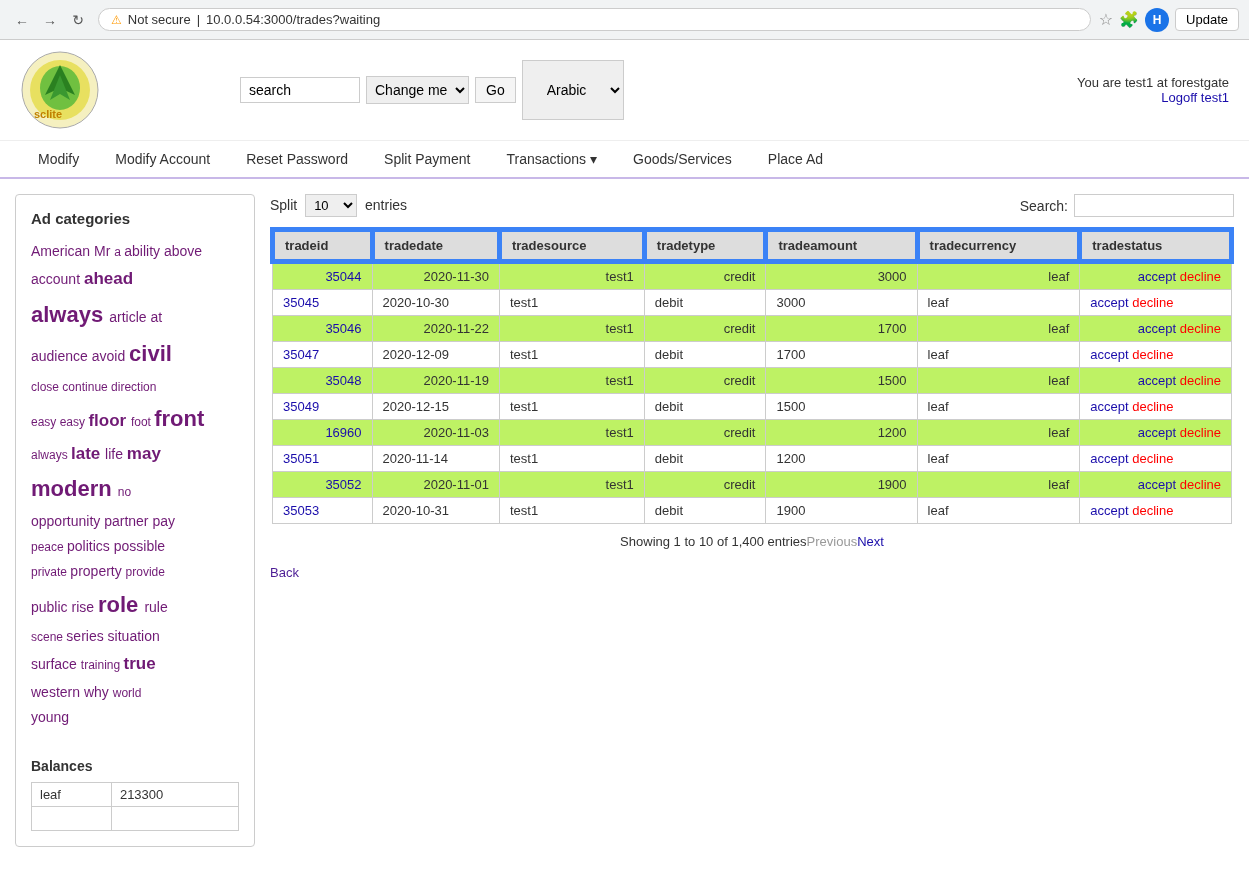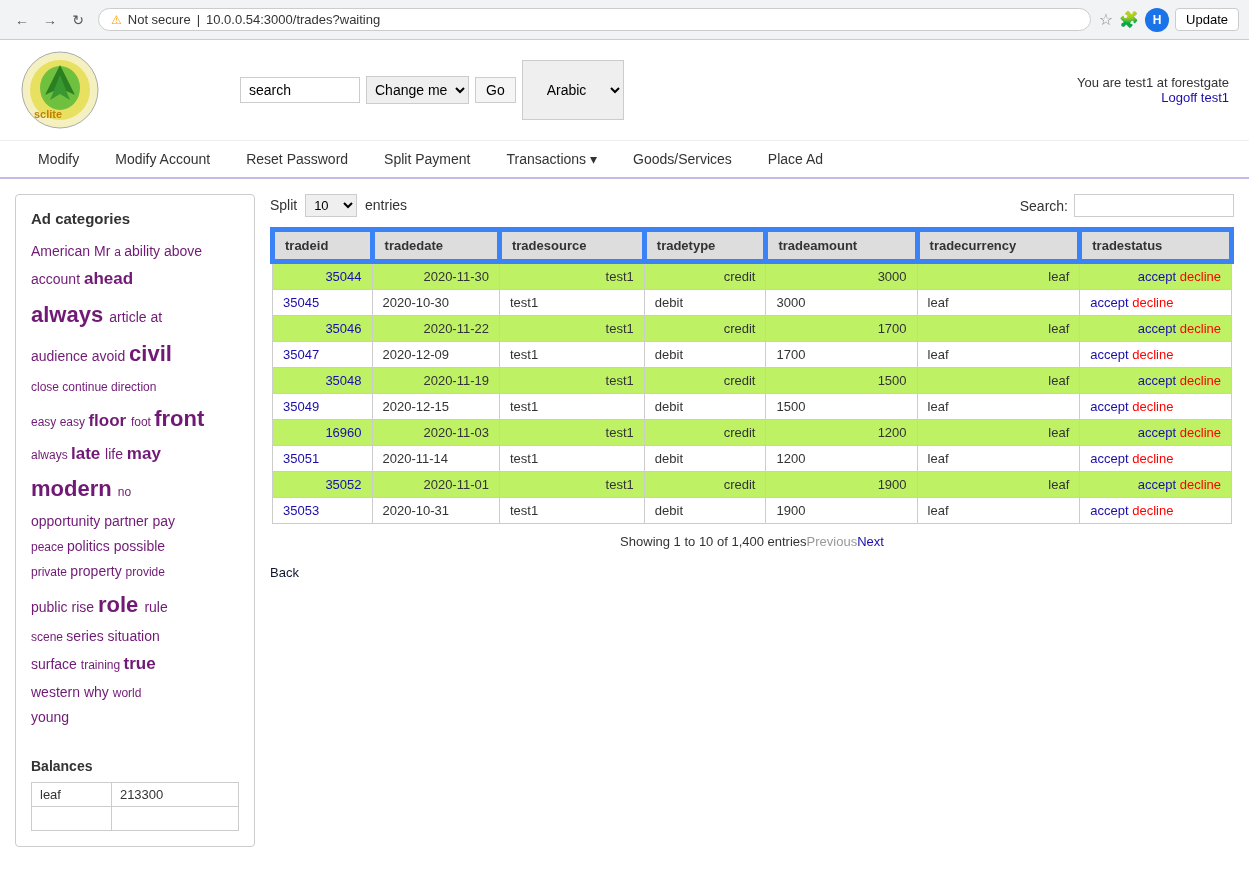--- a/index.html
+++ b/index.html
@@ -209,21 +209,21 @@
       justify-content: center;
       align-items: center;
       margin-top: 10px;
       font-size: 13px;
     }
     .pagination { display: flex; gap: 0; }
     .page-link { color: #1a0dab; text-decoration: none; cursor: pointer; }
     .page-link.disabled { color: #999; cursor: default; }
 
     .back-link-area { margin-top: 15px; }
-    .back-link { color: #0f172a; text-decoration: none; font-size: 13px; }
+    .back-link { color: #4c1d95; text-decoration: none; font-size: 13px; }
 
     
     footer {
       text-align: center;
       padding: 15px;
       font-size: 13px;
       border-top: 1px solid #eee;
       margin-top: 10px;
     }
 

